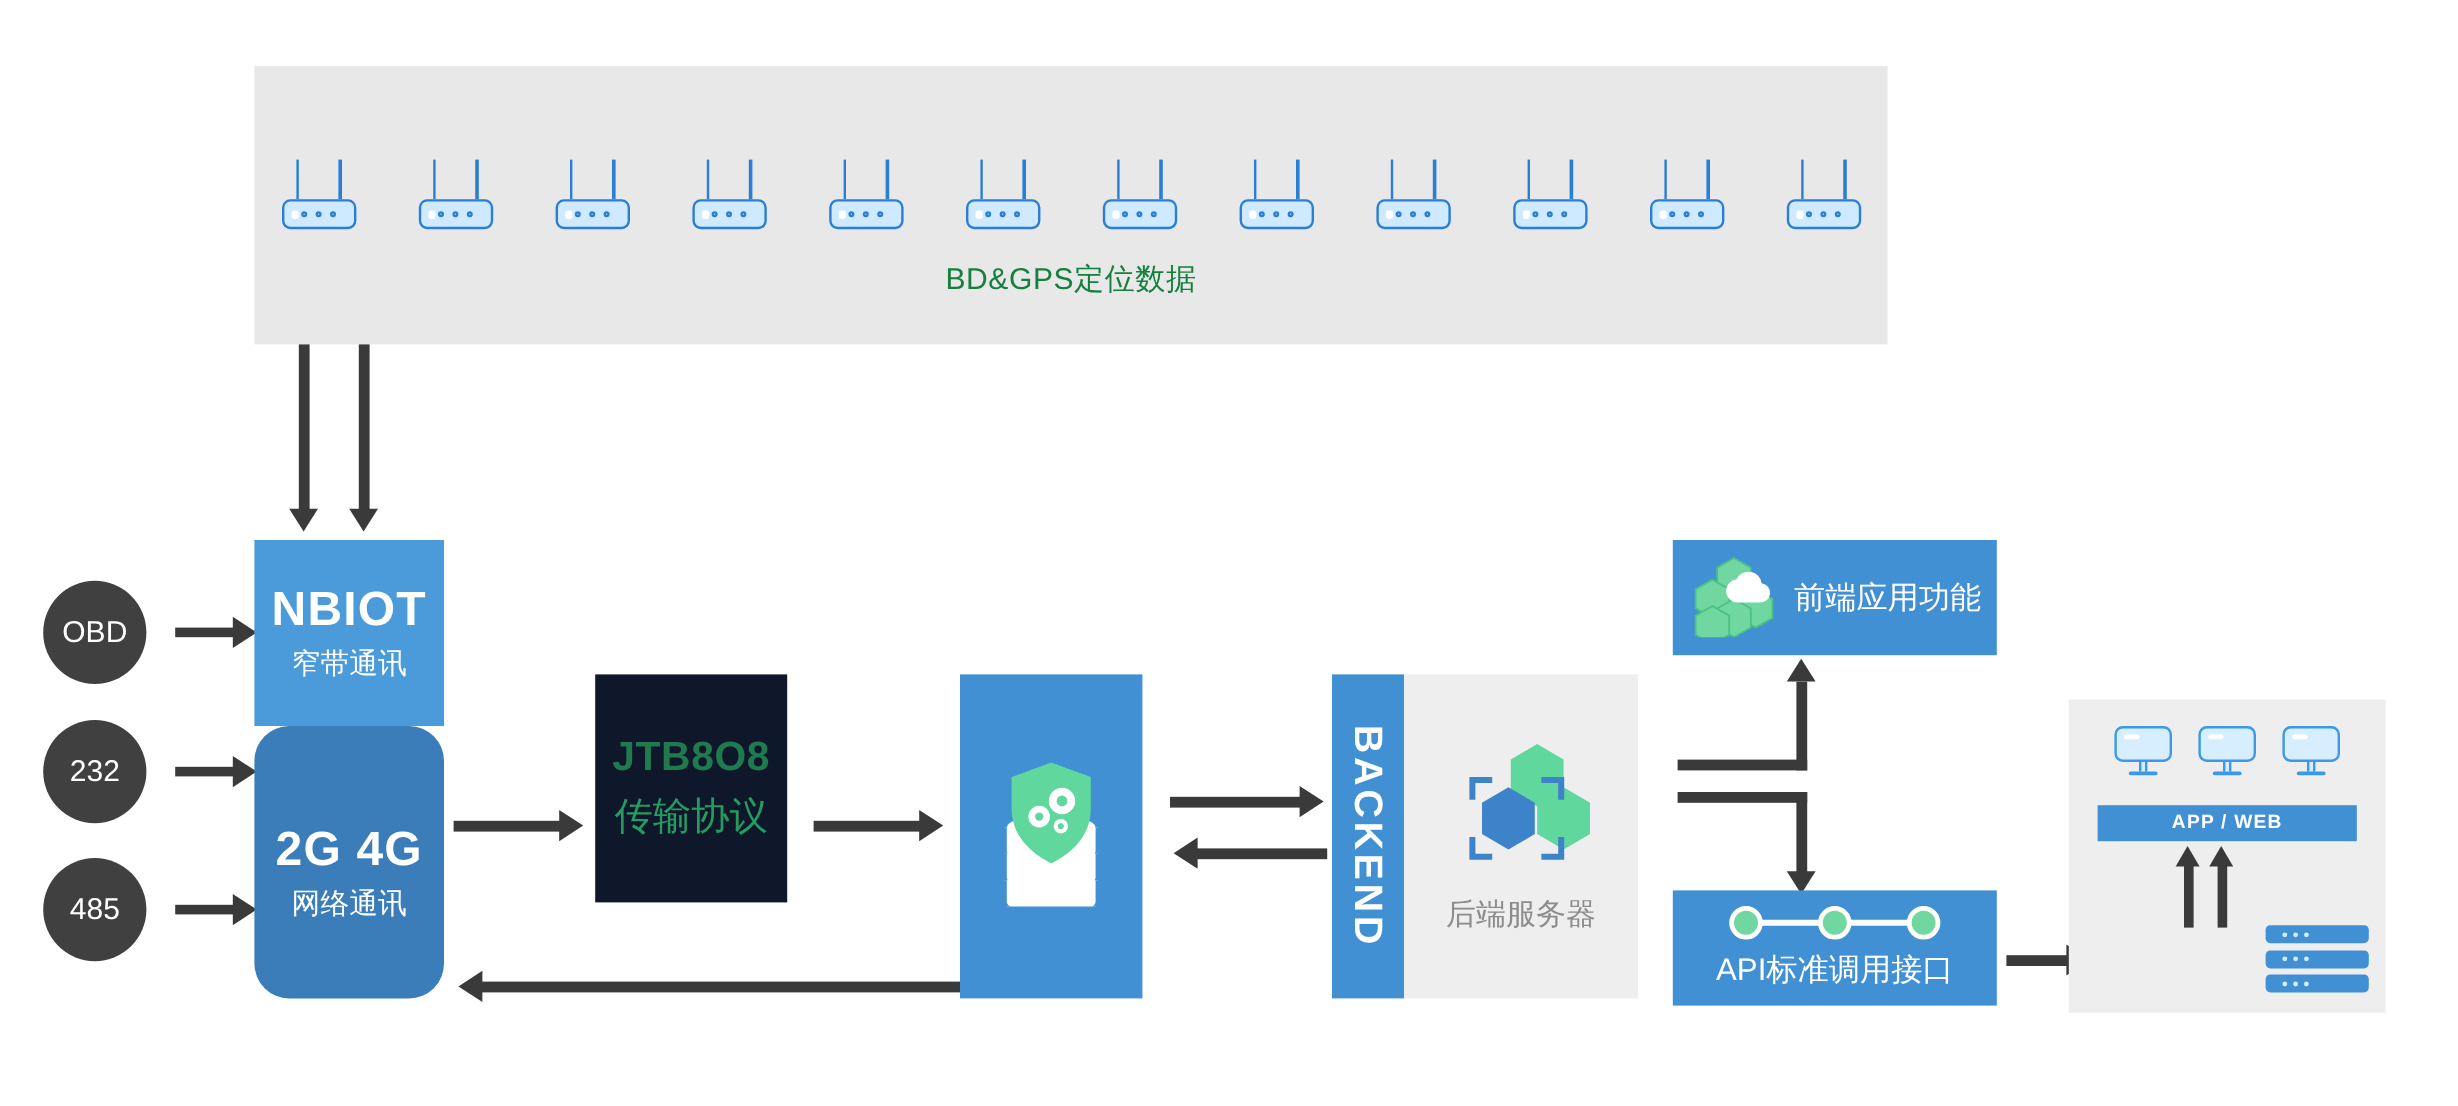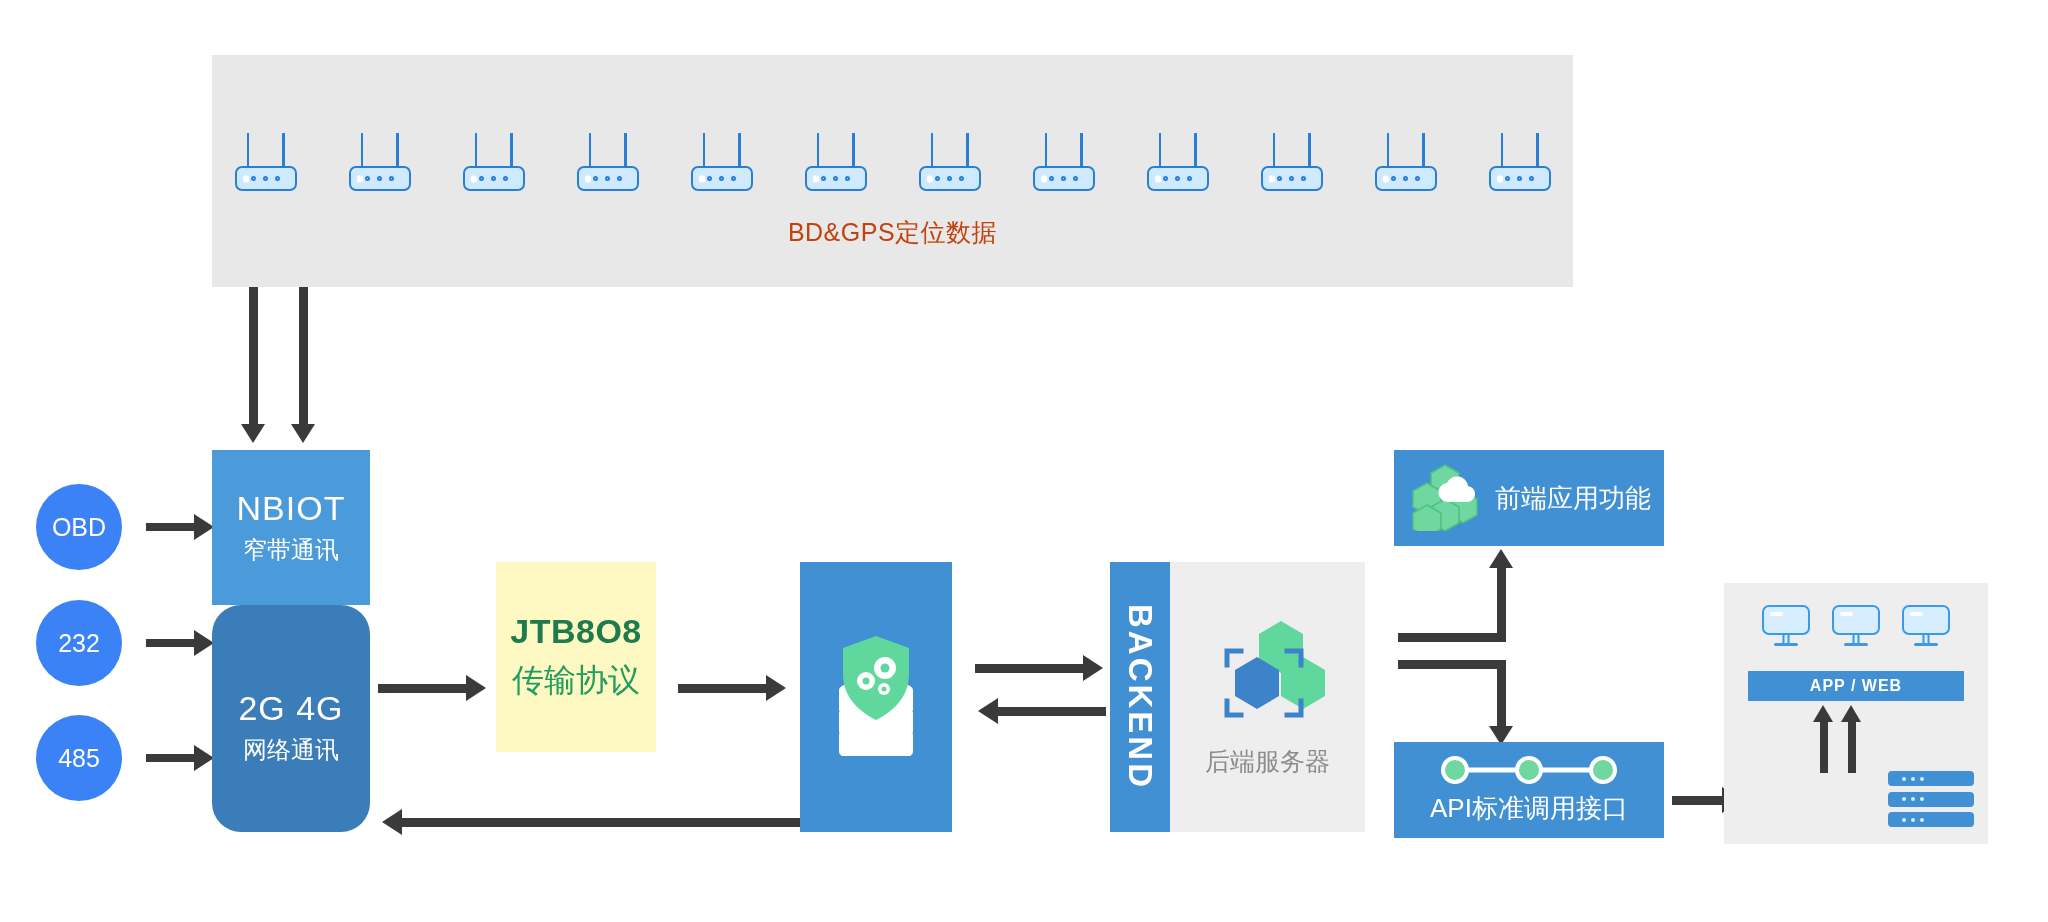--- a/index.html
+++ b/index.html
@@ -38,21 +38,21 @@
     width: 6px; height: 7px; border-radius: 2px; background: #ffffff;
   }
   .ant {
     position: absolute; bottom: 25px; width: 2.5px; height: 33px; background: #2a7fd4;
   }
   .ant.l { left: 12px; }
   .ant.r { right: 12px; }
 
   #terminal-label {
     position: absolute; left: 0; bottom: 38px; width: 100%;
-    text-align: center; font-size: 25px; color: #c2410c; letter-spacing: .5px;
+    text-align: center; font-size: 25px; color: #15803d; letter-spacing: .5px;
   }
 
   
   .shaft { background: #3a3a3a; position: absolute; }
   .head-down {
     position: absolute; width: 0; height: 0;
     border-left: 12px solid transparent; border-right: 12px solid transparent;
     border-top: 19px solid #3a3a3a;
   }
   .head-up {
@@ -67,42 +67,42 @@
   }
   .head-left {
     position: absolute; width: 0; height: 0;
     border-top: 13px solid transparent; border-bottom: 13px solid transparent;
     border-right: 20px solid #3a3a3a;
   }
 
   
   .src-circle {
     width: 86px; height: 86px; border-radius: 50%;
-    background: #3b82f6; color: #ffffff; font-size: 25px;
+    background: #404040; color: #ffffff; font-size: 25px;
     display: flex; align-items: center; justify-content: center;
   }
 
   
   #nbiot-stack { left: 212px; top: 450px; width: 158px; height: 382px; }
   #nbiot-top {
     width: 100%; height: 155px; background: #4b9ad9; color: #fff;
     display: flex; flex-direction: column; align-items: center; justify-content: center;
   }
   #nbiot-bottom {
     width: 100%; height: 227px; background: #3b7db8; color: #fff;
     display: flex; flex-direction: column; align-items: center; justify-content: center; border-radius: 29px;
   }
-  .blk-title { font-size: 34px; font-weight: normal; letter-spacing: 1px; }
+  .blk-title { font-size: 40px; font-weight: bold; letter-spacing: 1px; }
   .blk-sub   { font-size: 24px; margin-top: 6px; }
   #nbiot-bottom .blk-title { margin-top: 18px; }
 
   
   #jtb808 {
     left: 496px; top: 562px; width: 160px; height: 190px;
-    background: #fef9c3;
+    background: #0f172a;
     display: flex; flex-direction: column; align-items: center; justify-content: center;
     color: #1f7a4d;
   }
   #jtb808 .blk-title { font-size: 34px; font-weight: bold; color: #1f7a4d; letter-spacing: .5px; }
   #jtb808 .blk-sub   { font-size: 32px; color: #239c5f; margin-top: 8px; }
 
   
   #db-block {
     left: 800px; top: 562px; width: 152px; height: 270px; background: #4290d4;
   }

